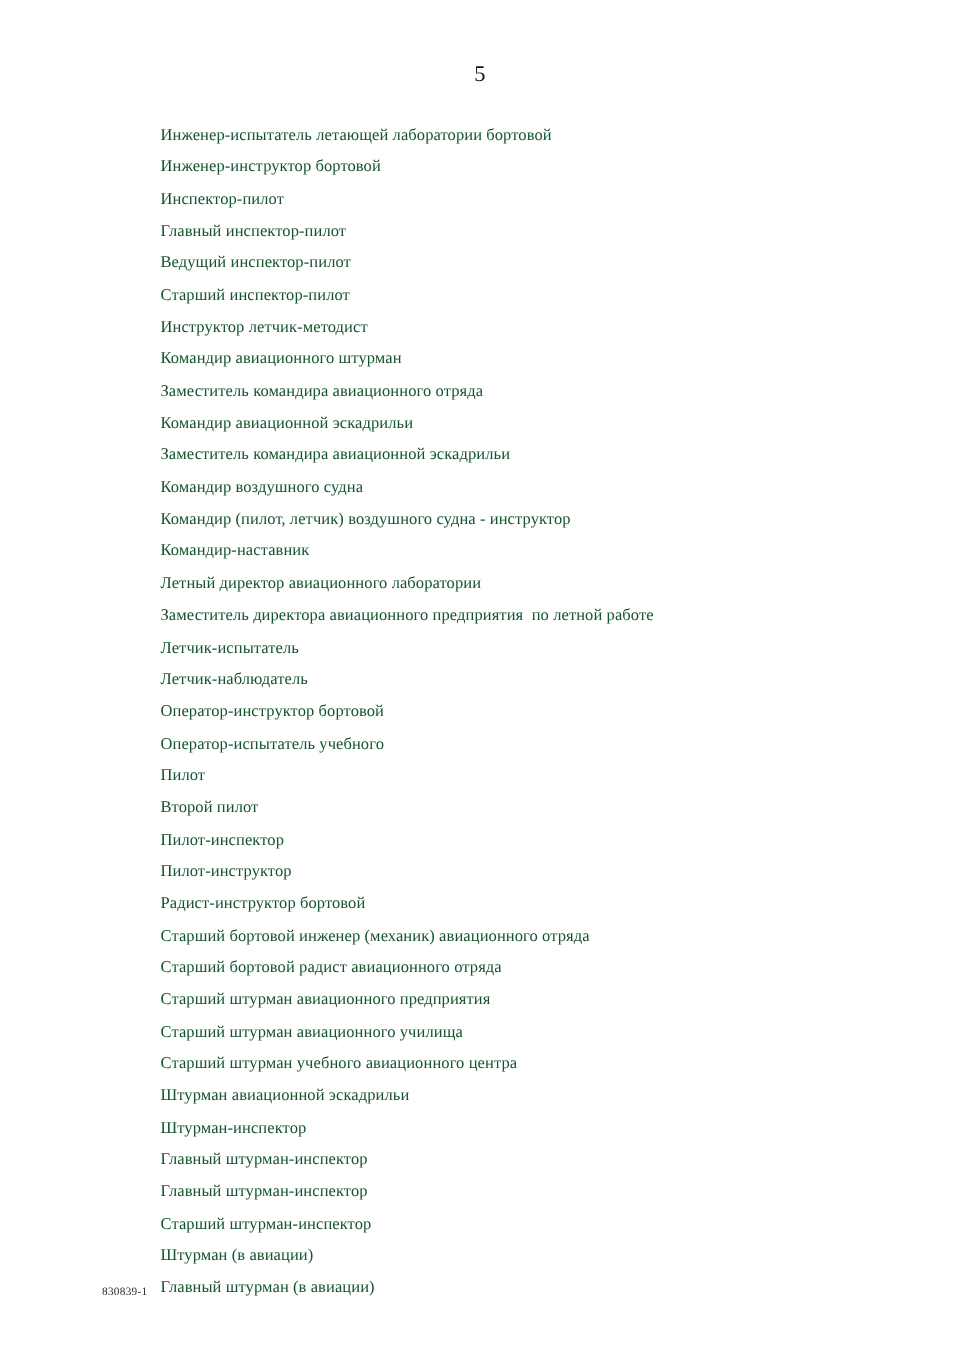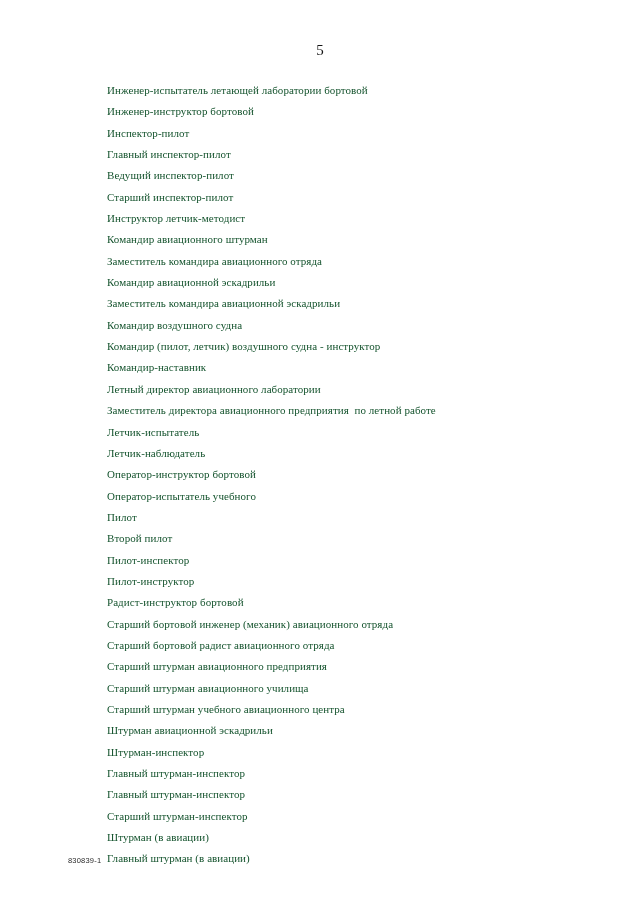--- a/index.html
+++ b/index.html
@@ -53,21 +53,21 @@
   }
 
   .footer-code {
     position: absolute;
     left: 68px;
     top: 856px;
     font-size: 7.5px;
     line-height: 10px;
     color: #2b2b2b;
     letter-spacing: 0.2px;
-    font-family: Liberation Sans, sans-serif;
+    font-family: Liberation Serif, serif;
   }
 </style>
 </head>
 <body>
 
 <div class="page">
 
   <div class="page-number">5</div>
 
   <div class="body-block">

